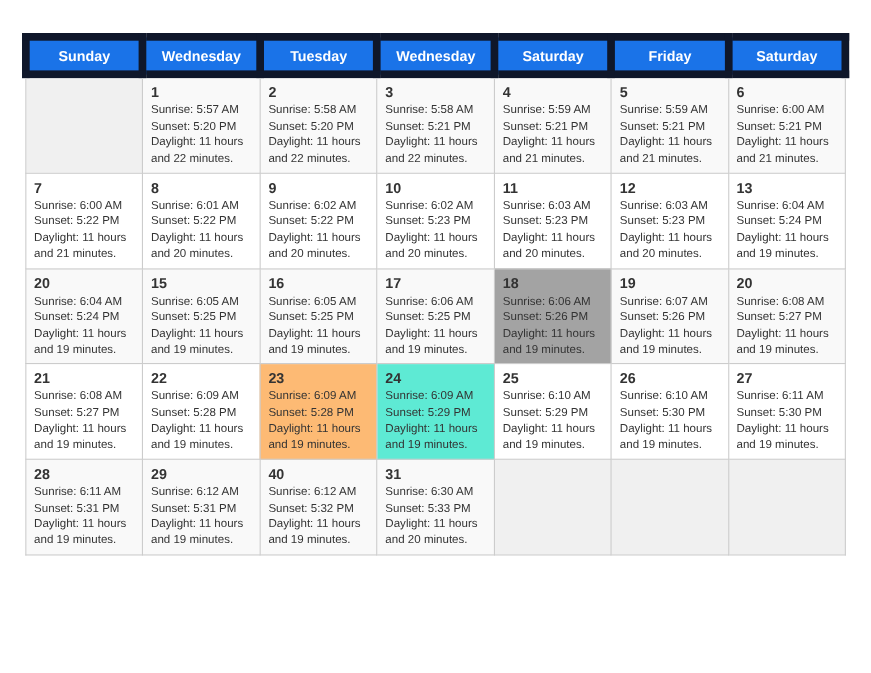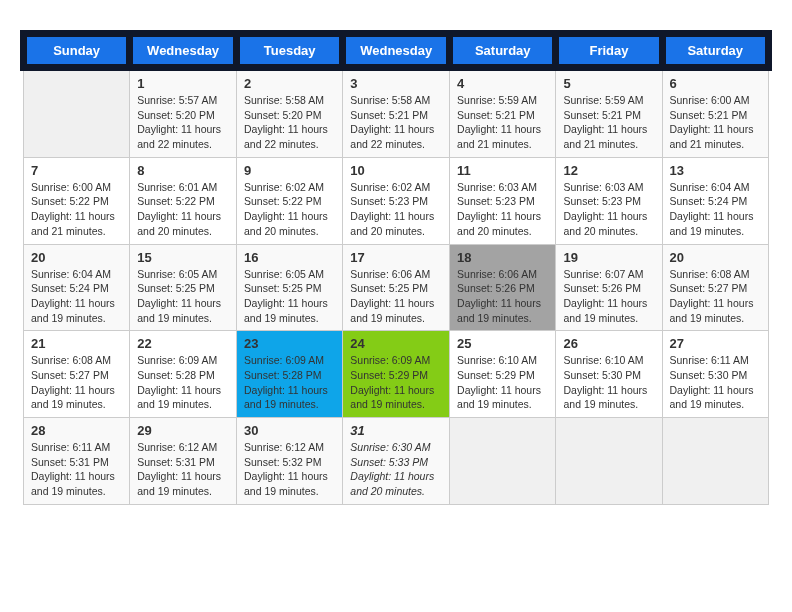--- a/index.html
+++ b/index.html
@@ -256,28 +256,28 @@
 Daylight: 11 hours
 and 19 minutes.</div>
         </td>
         <td style="background-color: rgb(255, 255, 255);">
           <span class="day-num">22</span>
           <div class="day-info" style="white-space: pre-line;">Sunrise: 6:09 AM
 Sunset: 5:28 PM
 Daylight: 11 hours
 and 19 minutes.</div>
         </td>
-        <td style="background-color: #0ea5e9;">
+        <td style="background-color: #fdba74;">
           <span class="day-num">23</span>
           <div class="day-info" style="white-space: pre-line;">Sunrise: 6:09 AM
 Sunset: 5:28 PM
 Daylight: 11 hours
 and 19 minutes.</div>
         </td>
-        <td style="background-color: #84cc16;">
+        <td style="background-color: #5eead4;">
           <span class="day-num">24</span>
           <div class="day-info" style="white-space: pre-line;">Sunrise: 6:09 AM
 Sunset: 5:29 PM
 Daylight: 11 hours
 and 19 minutes.</div>
         </td>
         <td style="background-color: rgb(255, 255, 255);">
           <span class="day-num">25</span>
           <div class="day-info" style="white-space: pre-line;">Sunrise: 6:10 AM
 Sunset: 5:29 PM
@@ -308,27 +308,27 @@
 and 19 minutes.</div>
         </td>
         <td style="background-color: rgb(249, 249, 249); margin-left: 26px;">
           <span class="day-num">29</span>
           <div class="day-info" style="white-space: pre-line;">Sunrise: 6:12 AM
 Sunset: 5:31 PM
 Daylight: 11 hours
 and 19 minutes.</div>
         </td>
         <td style="background-color: rgb(249, 249, 249);">
-          <span class="day-num">30</span>
+          <span class="day-num">40</span>
           <div class="day-info" style="white-space: pre-line;">Sunrise: 6:12 AM
 Sunset: 5:32 PM
 Daylight: 11 hours
 and 19 minutes.</div>
         </td>
-        <td style="background-color: rgb(249, 249, 249); font-style: italic;">
+        <td style="background-color: rgb(249, 249, 249);">
           <span class="day-num">31</span>
           <div class="day-info" style="white-space: pre-line;">Sunrise: 6:30 AM
 Sunset: 5:33 PM
 Daylight: 11 hours
 and 20 minutes.</div>
         </td>
         <td class="empty-cell"></td>
         <td class="empty-cell"></td>
         <td class="empty-cell"></td>
       </tr>

